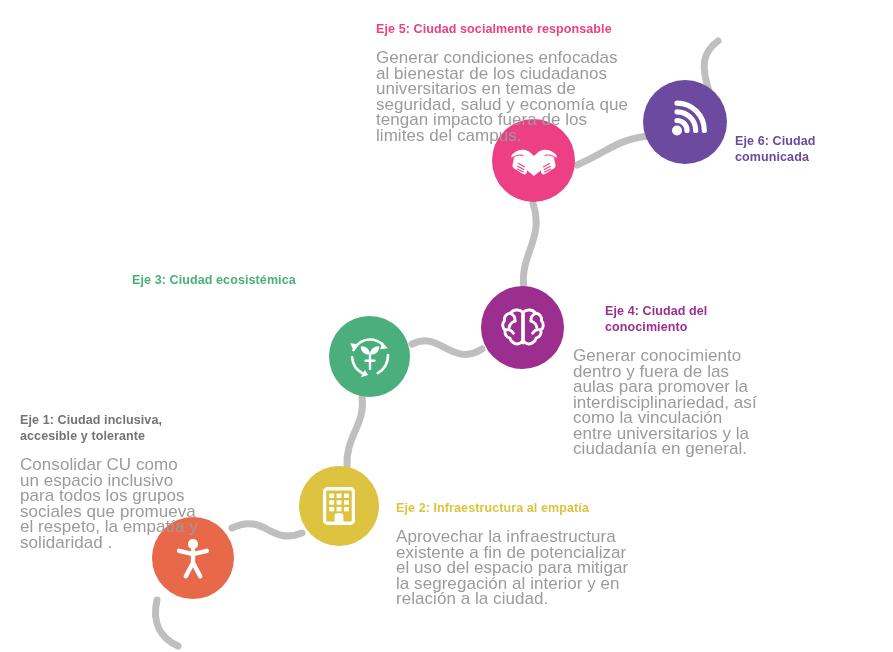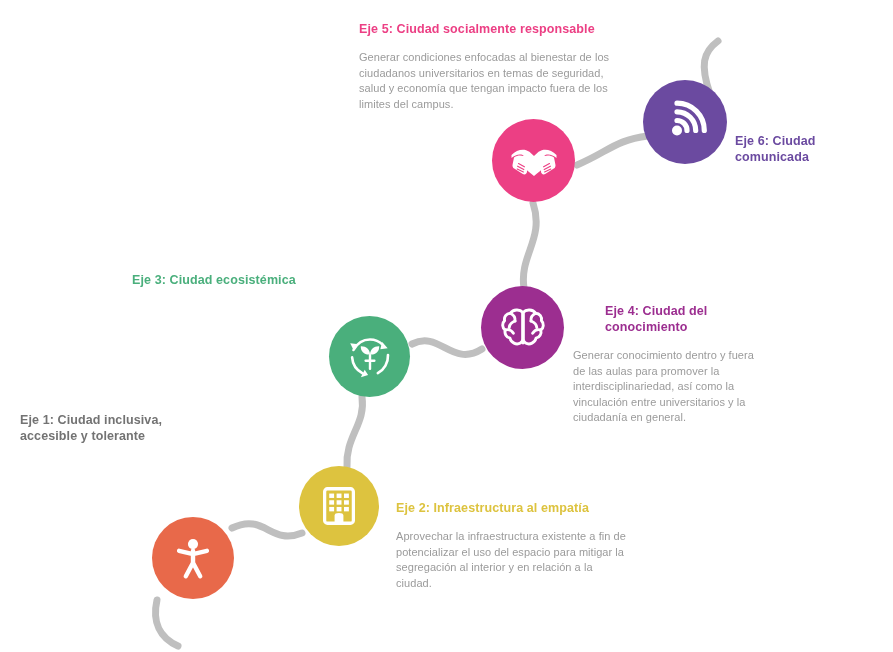--- a/index.html
+++ b/index.html
@@ -34,21 +34,21 @@
 
   .block { position: absolute; }
   .block .title {
     font-size: 12.5px;
     font-weight: bold;
     line-height: 16px;
     margin: 0 0 13px 0;
     letter-spacing: 0.1px;
   }
   .block .body {
-    font-size: 11px;
+    font-size: 17px;
     line-height: 15.5px;
     color: #9b9b9b;
     margin: 0;
     letter-spacing: 0.05px;
   }
 </style>
 </head>
 <body>
 
 <div id="canvas">
@@ -161,21 +161,21 @@
     <svg width="50" height="50" viewBox="0 0 50 50">
       <circle cx="17" cy="33.5" r="5" fill="#ffffff"></circle>
       <g fill="none" stroke="#ffffff" stroke-linecap="round">
         <path d="M17 23.5 C22.6 23.5 27 28 27 33.5" stroke-width="5.2"></path>
         <path d="M17 14.8 C27.4 14.8 35.7 23.2 35.7 33.5" stroke-width="5.2"></path>
         <path d="M17 6.2 C32.2 6.2 44.3 18.4 44.3 33.5" stroke-width="5.2"></path>
       </g>
     </svg>
   </div>
 
-  <div class="block" style="left:359px; top:21px; width:252px;">
+  <div class="block" style="left:376px; top:21px; width:252px;">
     <div class="title" style="color:#ec3f84;">Eje 5: Ciudad socialmente responsable</div>
     <div class="body">Generar condiciones enfocadas al bienestar de los ciudadanos universitarios en temas de seguridad, salud y economía que tengan impacto fuera de los limites del campus.</div>
   </div>
 
   <div class="block" style="left:735px; top:133px; width:150px;">
     <div class="title" style="color:#6b4aa0;">Eje 6: Ciudad comunicada</div>
   </div>
 
   <div class="block" style="left:132px; top:272px; width:198px;">
     <div class="title" style="color:#4aaf7c;">Eje 3: Ciudad ecosistémica</div>
@@ -184,20 +184,21 @@
   <div class="block" style="left:573px; top:303px; width:192px;">
     <div class="title" style="color:#9c2e90;padding-left:32px;">Eje 4: Ciudad del conocimiento</div>
     <div class="body">Generar conocimiento dentro y fuera de las aulas para promover la interdisciplinariedad, así como la vinculación entre universitarios y la ciudadanía en general.</div>
   </div>
 
   <div class="block" style="left:20px; top:412px; width:178px;">
     <div class="title" style="color:#737373;">
       <span>Eje 1: Ciudad inclusiva,</span><br>
       <span>accesible y tolerante</span>
     </div>
+    <div class="body">Consolidar CU como un espacio inclusivo para todos los grupos sociales que promueva el respeto, la empatía y solidaridad .</div>
   </div>
 
   <div class="block" style="left:396px; top:500px; width:234px;">
     <div class="title" style="color:#ddc33f;">Eje 2: Infraestructura al empatía</div>
     <div class="body">Aprovechar la infraestructura existente a fin de potencializar el uso del espacio para mitigar la segregación al interior y en relación a la ciudad.</div>
   </div>
 
 </div>
 
 </body></html>

